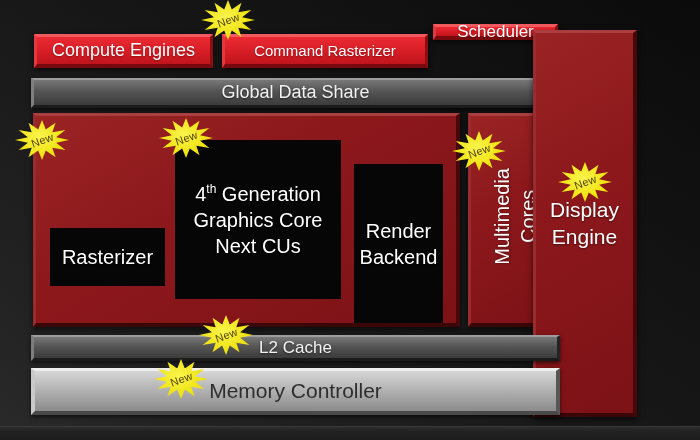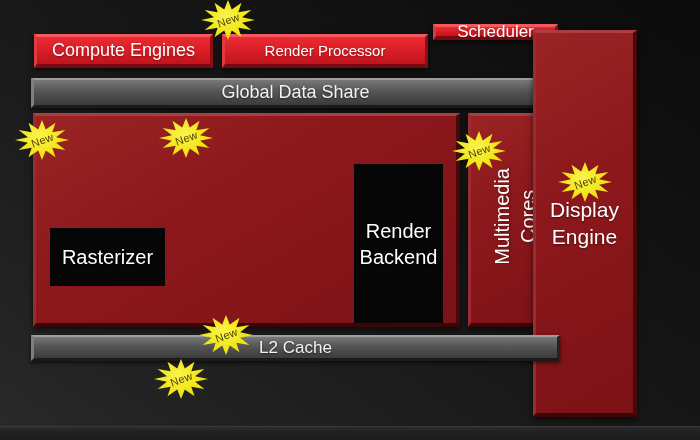--- a/index.html
+++ b/index.html
@@ -108,49 +108,55 @@
 <body>
 
 <div id="canvas">
 
   <div class="abs floor-strip"></div>
 
   <div class="abs center red-btn btn-compute">
     <span>Compute Engines</span>
   </div>
   <div class="abs center red-btn btn-command">
-    <span>Render Processor</span>
+    <span>Command Rasterizer</span>
   </div>
   <div class="abs center red-btn btn-scheduler">
     <span>Scheduler</span>
   </div>
 
   <div class="abs center graybar bar-gds">
     <span>Global Data Share</span>
   </div>
 
   <div class="abs maroon panel-main"></div>
 
   <div class="abs center blackbox box-raster">
     <span>Rasterizer</span>
+  </div>
+  <div class="abs center blackbox box-gcn">
+    <span><span>4</span><sup>th</sup><span> Generation Graphics Core Next CUs</span></span>
   </div>
   <div class="abs center blackbox box-render">
     <span>Render Backend</span>
   </div>
 
   <div class="abs maroon panel-mm" style="position:absolute;">
     <div class="mm-text">Multimedia Cores</div>
   </div>
 
   <div class="abs center maroon panel-display">
     <span>Display Engine</span>
   </div>
 
   <div class="abs center graybar bar-l2">
     <span>L2 Cache</span>
+  </div>
+  <div class="abs center silverbar bar-mem">
+    <span>Memory Controller</span>
   </div>
 
   <div class="abs star star-top">
       <span>New</span>
     </div>
   <div class="abs star star-geometry">
       <span>New</span>
     </div>
   <div class="abs star star-gcn">
       <span>New</span>

